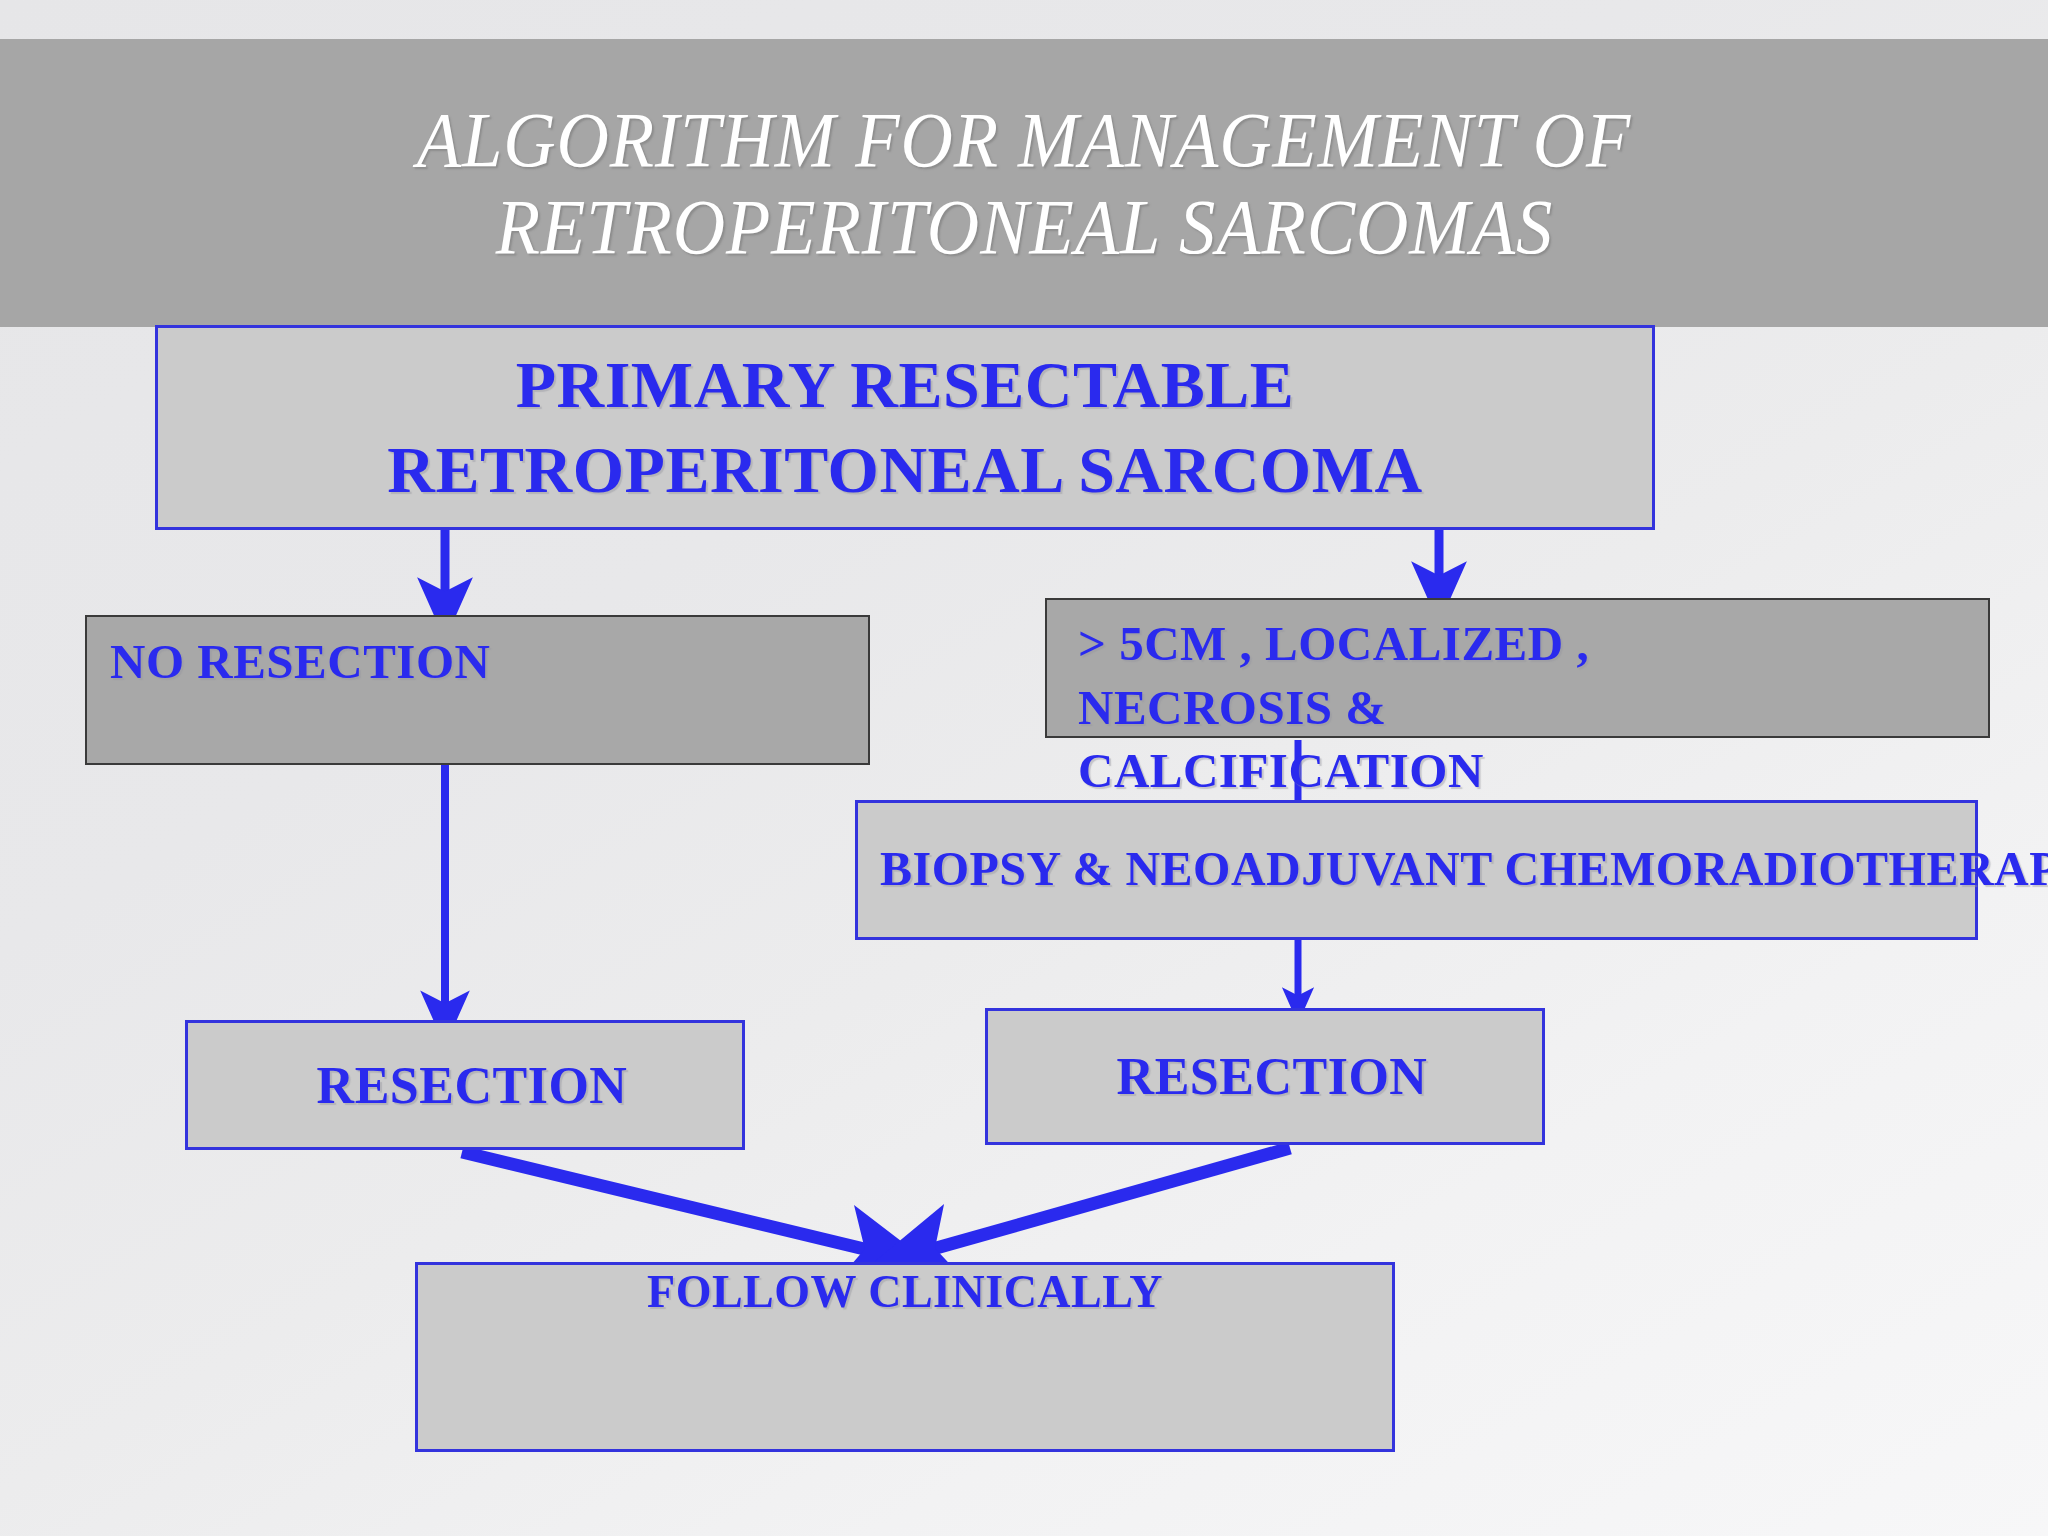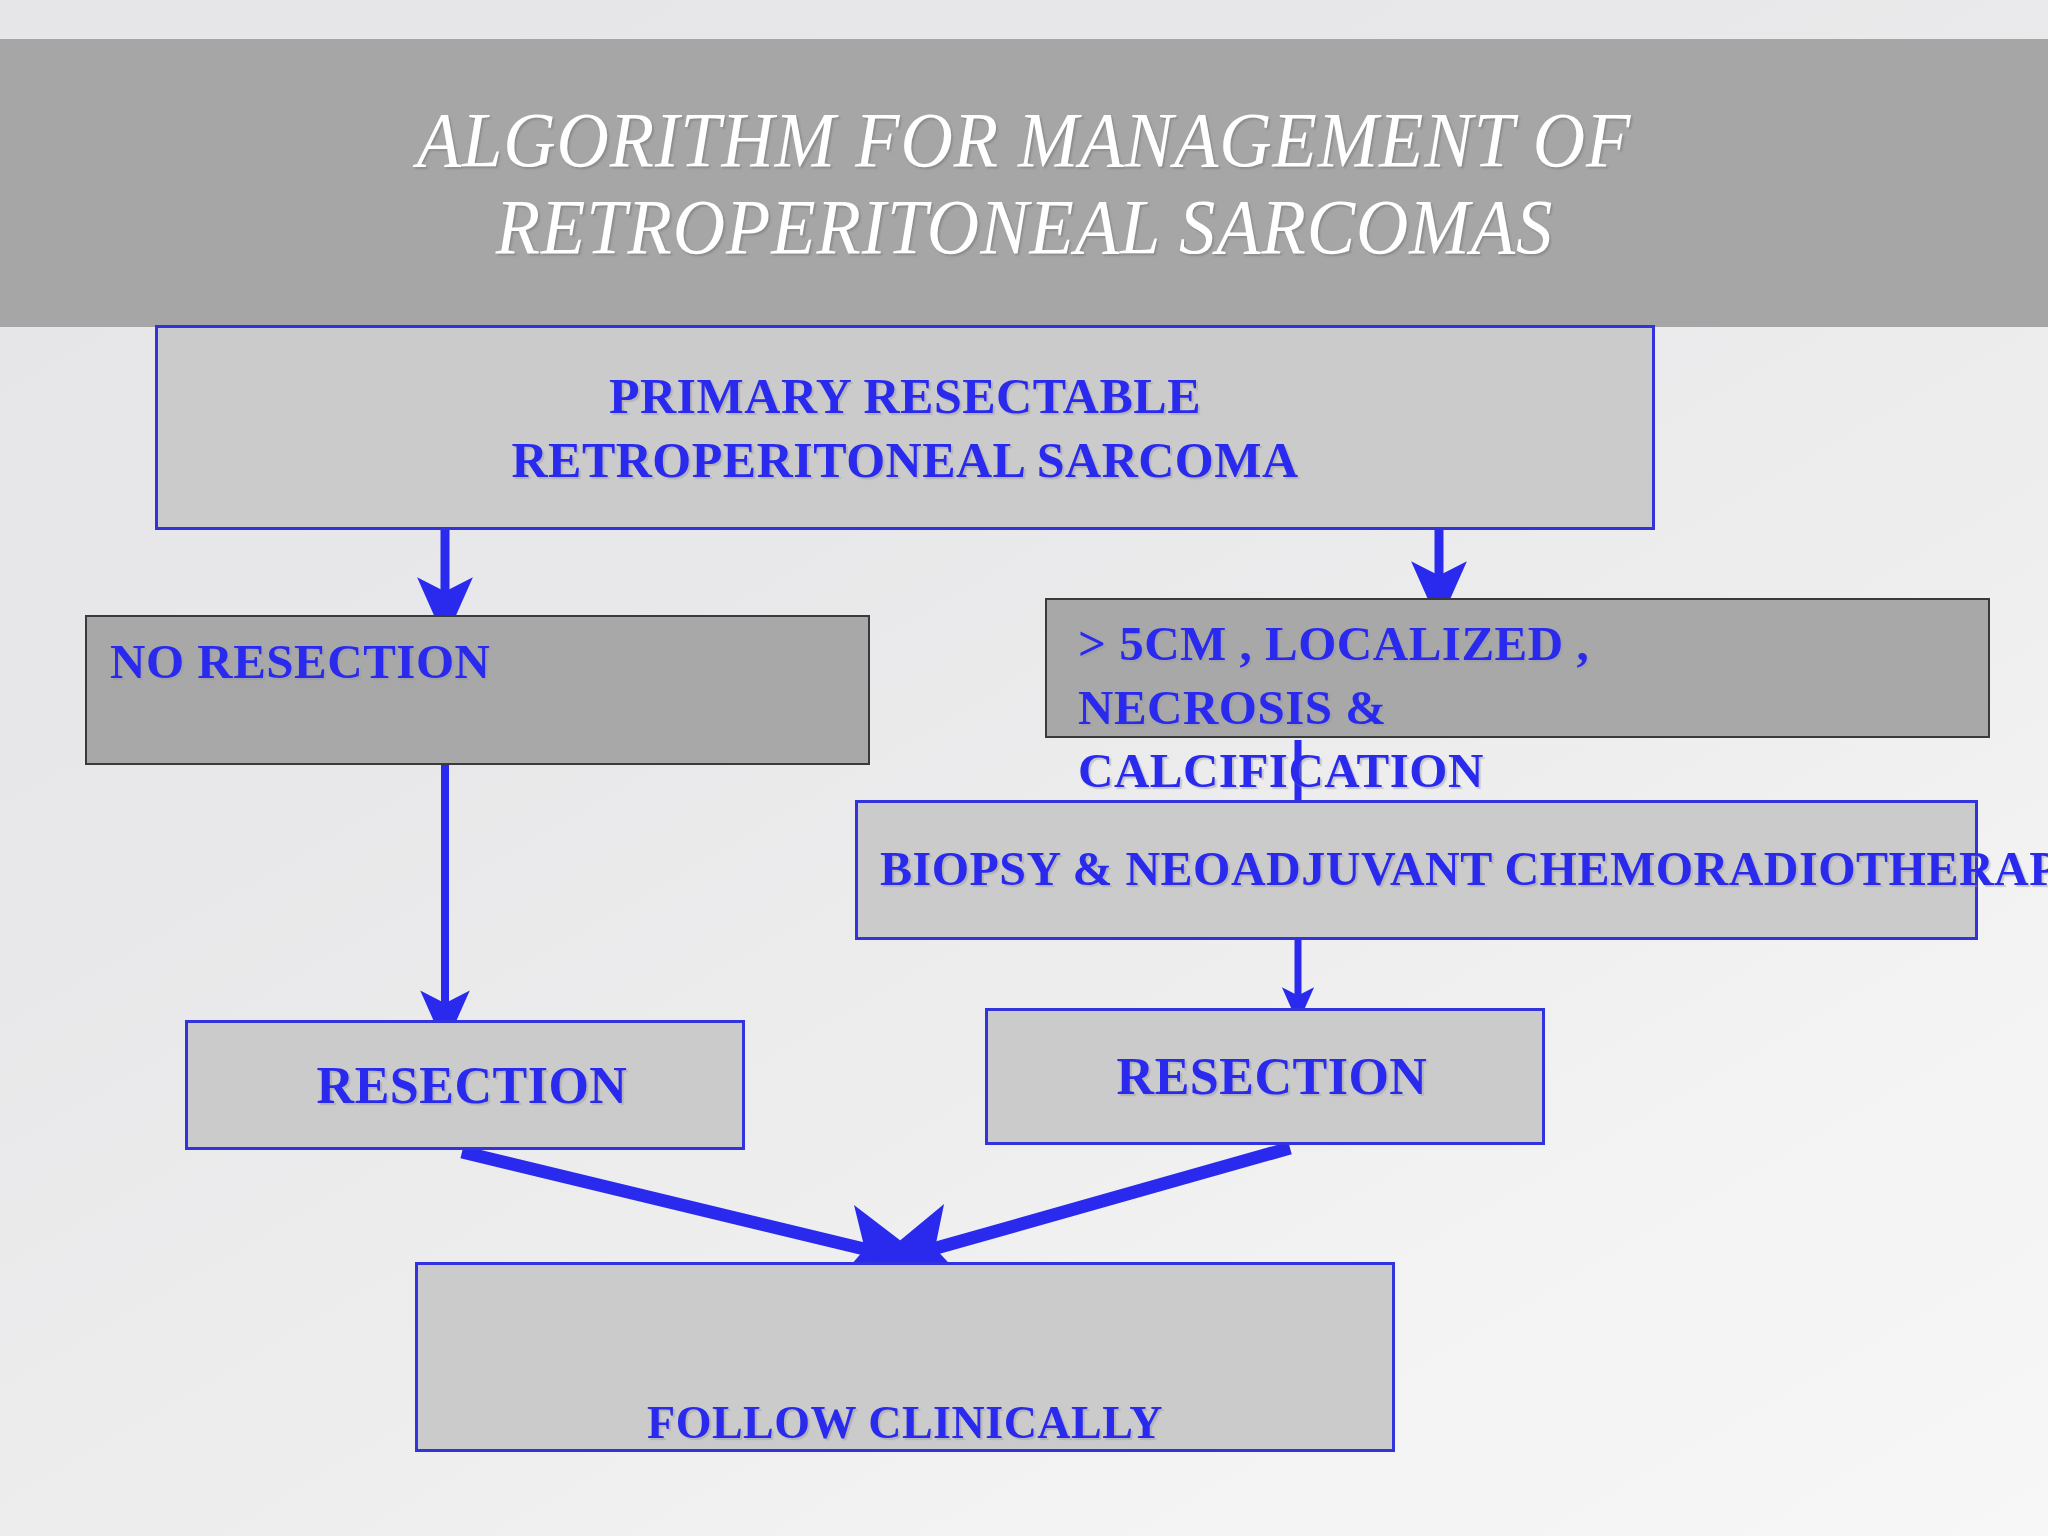--- a/index.html
+++ b/index.html
@@ -75,21 +75,21 @@
     border: 2px solid #3a3a3a;
     box-sizing: border-box;
   }
 
   
   #node-primary {
     left: 155px;  top: 325px;  width: 1500px; height: 205px;
     display: flex; flex-direction: column;
     align-items: center; justify-content: center;
   }
-  #node-primary .box-text { font-size: 50px; line-height: 1.28; }
+  #node-primary .box-text { font-size: 66px; line-height: 1.28; }
 
   #node-small {
     left: 85px;  top: 615px;  width: 785px; height: 150px;
   }
   #node-large {
     left: 1045px; top: 598px; width: 945px; height: 140px;
   }
 
   
   .overflow-label {
@@ -117,21 +117,21 @@
   }
   #node-resect-right {
     left: 985px; top: 1008px; width: 560px; height: 137px;
     display: flex; align-items: center; justify-content: center;
   }
   #node-resect-left .box-text,
   #node-resect-right .box-text { font-size: 52px; margin-left: 14px; }
 
   #node-follow {
     left: 415px; top: 1262px; width: 980px; height: 190px;
-    display: flex; align-items: flex-end; justify-content: center;
+    display: flex; align-items: flex-start; justify-content: center;
   }
   #node-follow .box-text { font-size: 46px; }
 
   
   .connectors {
     position: absolute;
     left: 0; top: 0;
     width: 2048px; height: 1536px;
     pointer-events: none;
   }

